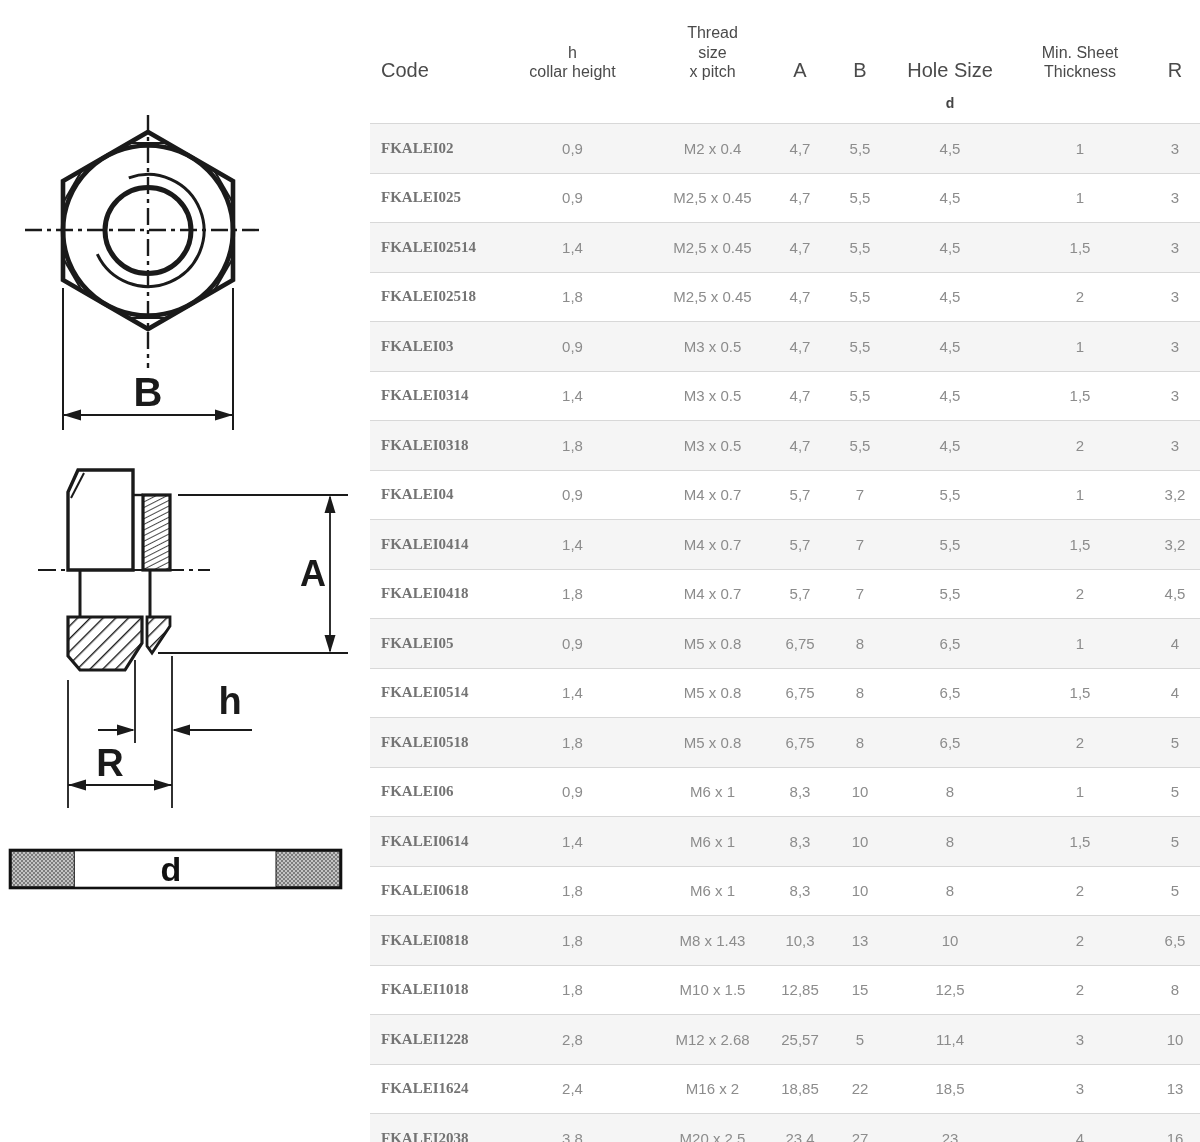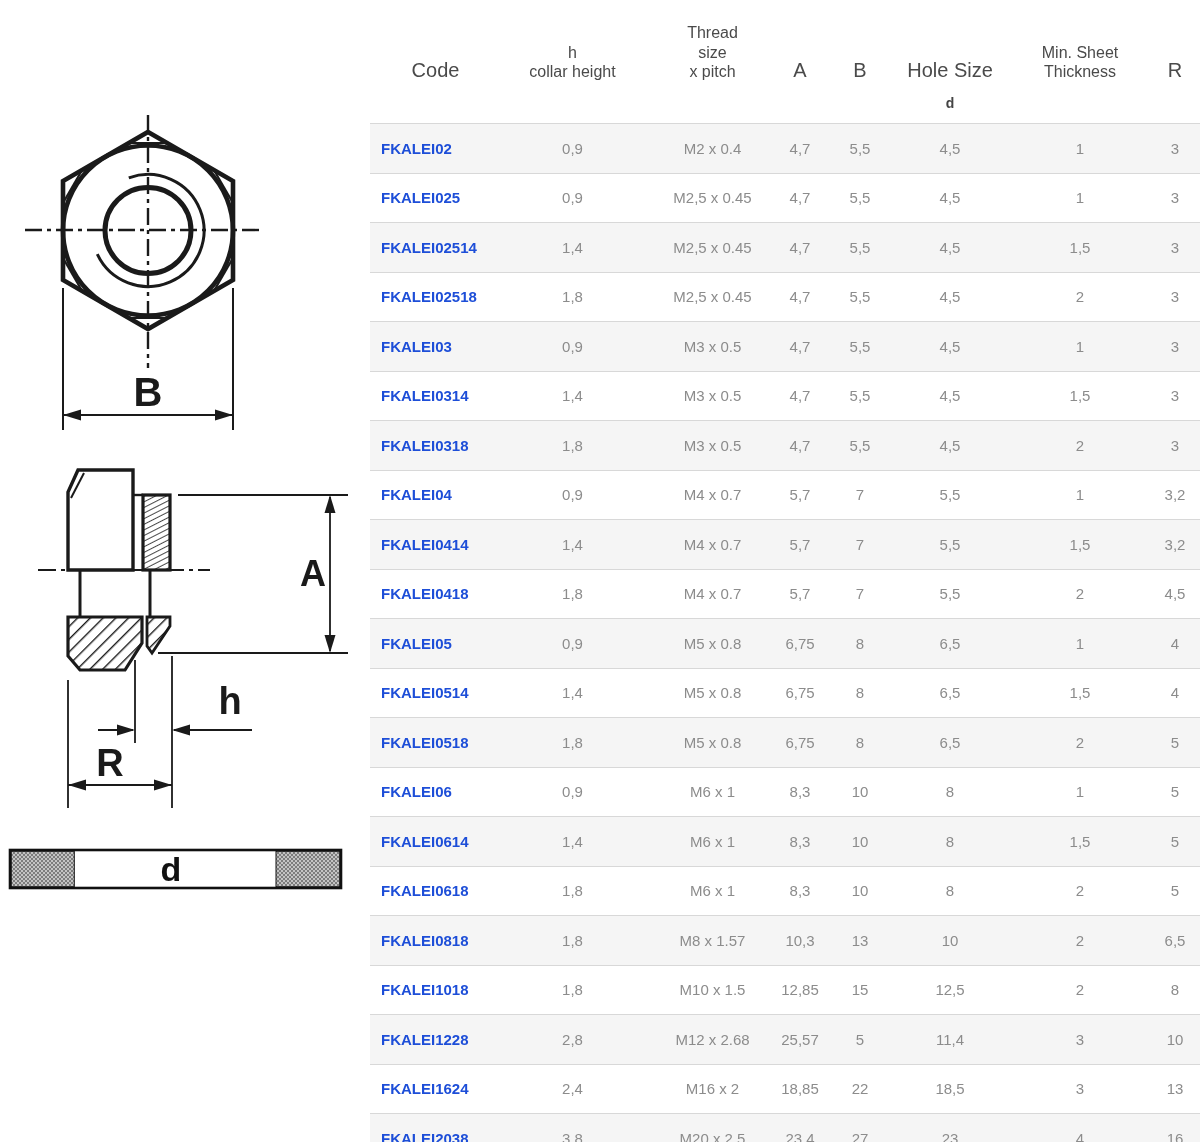--- a/index.html
+++ b/index.html
@@ -11,27 +11,27 @@
   #strip-view{left:8px;top:843px;}
 
   
   .spec-table{position:absolute;left:370px;top:0;width:830px;}
   .hrow,.hsub,.trow{display:grid;
      grid-template-columns:120px 165px 115px 60px 60px 120px 140px 50px;}
   .hrow{align-items:end;padding-top:12px;min-height:70px;}
   .hcell{text-align:center;color:#4a4a4a;font-size:16px;line-height:1.22;
          white-space:pre-line;}
   .hcell.big{font-size:20px;}
-  .hcell.left{text-align:center;padding-left:11px;}
+  .hcell.left{text-align:left;padding-left:11px;}
   .hsub{height:41px;align-items:center;}
   .scell{text-align:center;color:#444;font-size:14px;font-weight:bold;}
   .trow{height:48.5px;border-top:1px solid #d8d8d8;align-items:center;}
   .trow.alt{background:#f5f5f5;}
   .cell{text-align:center;font-size:15px;color:#8c8c8c;}
-  .cell.code{text-align:left;padding-left:11px;font-weight:bold;color:#1d4ed8;}
+  .cell.code{text-align:left;padding-left:11px;font-weight:bold;color:#737373;font-family:Liberation Serif, serif;}
   svg text{font-family:"Liberation Sans",sans-serif;}
 </style>
 </head>
 <body>
 
 <div class="page">
 
   <svg id="top-view" class="drawing" width="370" height="340" viewBox="0 0 370 340">
     <g fill="none" stroke="#1a1a1a">
 
@@ -308,21 +308,21 @@
           <div class="cell">M6 x 1</div>
           <div class="cell">8,3</div>
           <div class="cell">10</div>
           <div class="cell">8</div>
           <div class="cell">2</div>
           <div class="cell">5</div>
         </div>
         <div class="trow alt">
           <div class="cell code">FKALEI0818</div>
           <div class="cell">1,8</div>
-          <div class="cell">M8 x 1.57</div>
+          <div class="cell">M8 x 1.43</div>
           <div class="cell">10,3</div>
           <div class="cell">13</div>
           <div class="cell">10</div>
           <div class="cell">2</div>
           <div class="cell">6,5</div>
         </div>
         <div class="trow">
           <div class="cell code">FKALEI1018</div>
           <div class="cell">1,8</div>
           <div class="cell">M10 x 1.5</div>

